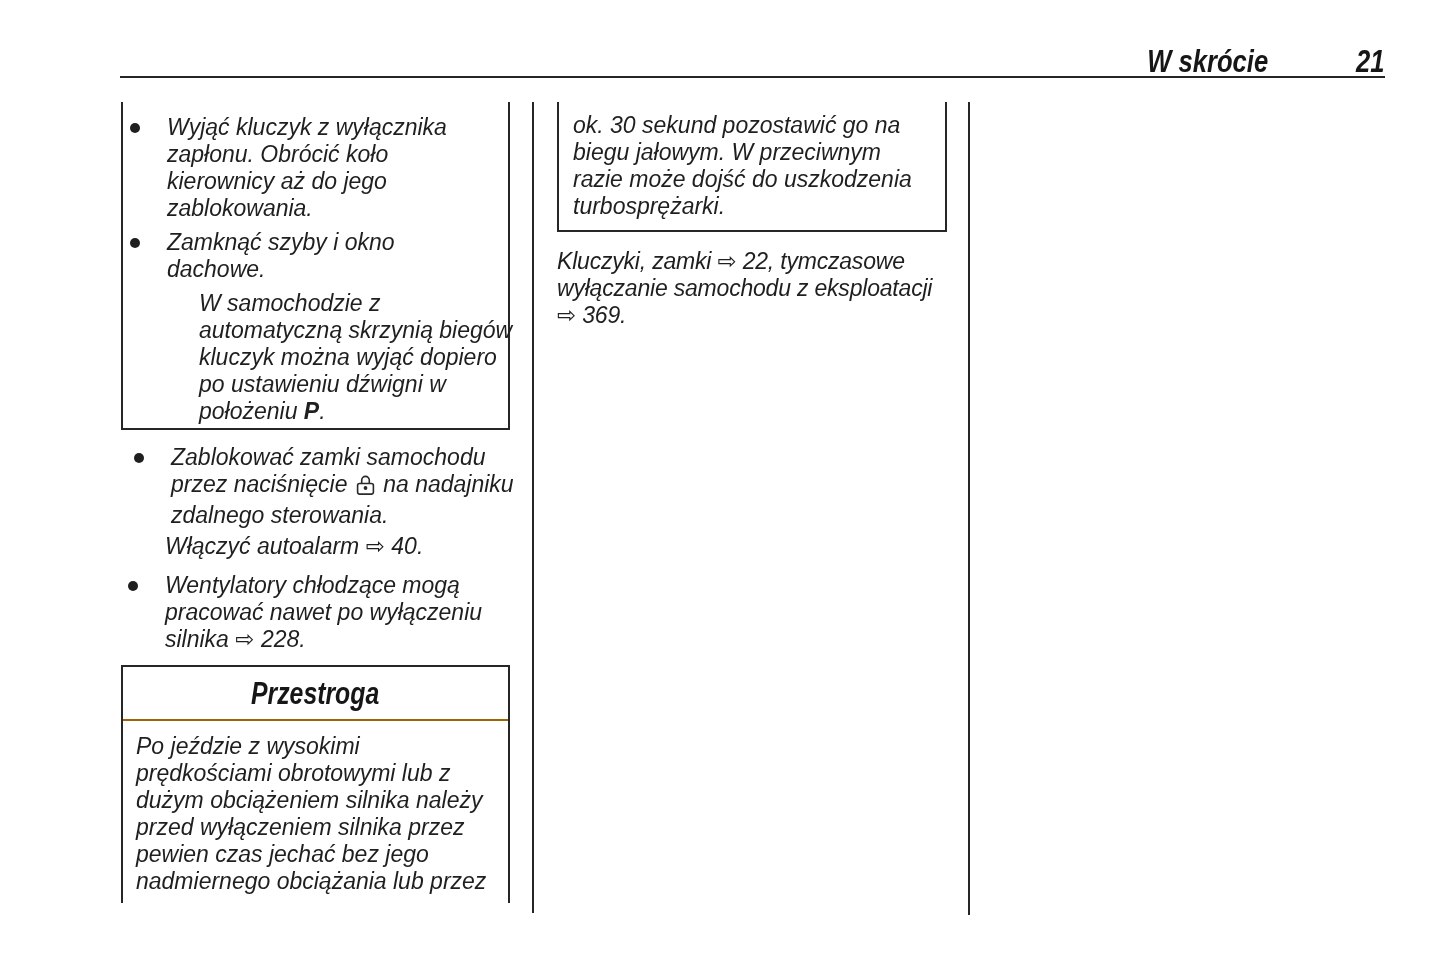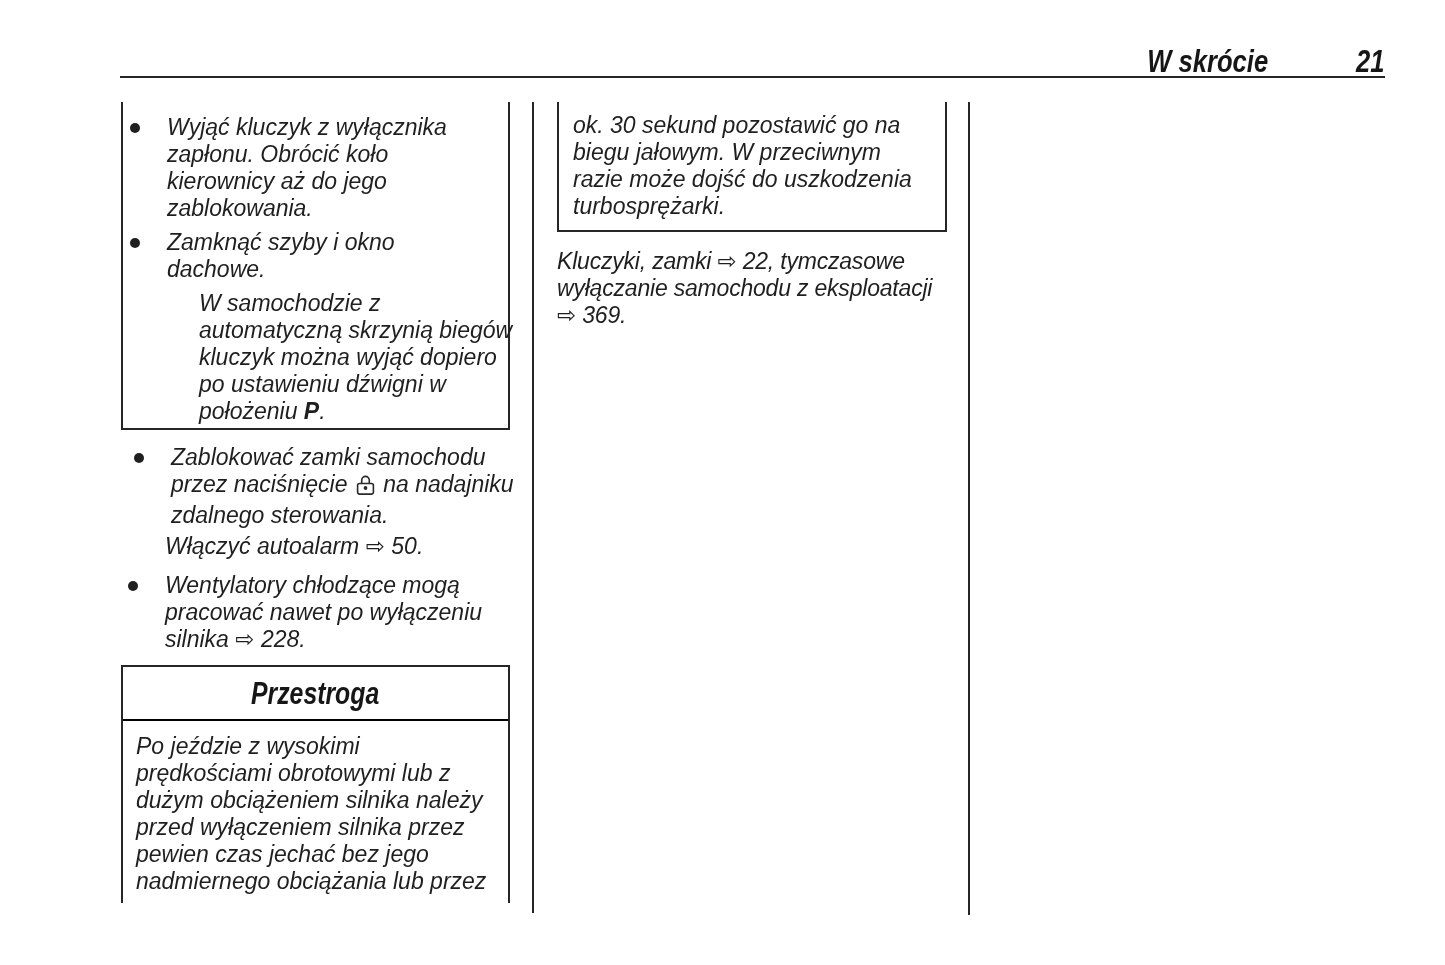--- a/index.html
+++ b/index.html
@@ -32,21 +32,21 @@
   .b3{position:absolute;left:127px;top:444px;width:430px;}
   .b3 .row2{white-space:nowrap;}
   .lock{display:inline-block;vertical-align:-4px;margin:0 2px;}
   .autoalarm{position:absolute;left:165px;top:533px;white-space:nowrap;}
   .b4{position:absolute;left:121px;top:572px;width:430px;}
   
   .caution{
     position:absolute;left:121px;top:665px;width:389px;height:238px;box-sizing:border-box;
     border:2px solid #262626;border-bottom:none;
   }
-  .caution-title{height:54px;box-sizing:border-box;border-bottom:2px solid #000000;text-align:center;padding-top:13px;}
+  .caution-title{height:54px;box-sizing:border-box;border-bottom:2px solid #a16207;text-align:center;padding-top:13px;}
   .caution-title span{
     display:inline-block;font-weight:bold;font-size:31px;line-height:28px;
     transform:scaleX(0.8);transform-origin:50% 50%;color:#161616;
   }
   .caution-body{padding:12px 11px 0 13px;white-space:pre;}
   
   .sep1{position:absolute;left:532px;top:102px;width:2px;height:811px;background:#262626;}
   .sep2{position:absolute;left:968px;top:102px;width:2px;height:813px;background:#262626;}
   
   .mbox{
@@ -96,21 +96,21 @@
               <path d="M5.7 9.5 V6.2 a3.8 3.8 0 0 1 7.6 0 V9.5" fill="none" stroke="#2a2a2a" stroke-width="1.6"></path>
               <rect x="1.6" y="9.5" width="15.8" height="10.6" rx="2" fill="none" stroke="#2a2a2a" stroke-width="1.6"></rect>
               <circle cx="9.5" cy="14" r="1.9" fill="#2a2a2a"></circle>
             </svg></span>
         <span>na nadajniku</span>
       </div>
       <div class="lines">zdalnego sterowania.</div>
     </div>
   </div>
 
-  <div class="autoalarm">Włączyć autoalarm ⇨ 50.</div>
+  <div class="autoalarm">Włączyć autoalarm ⇨ 40.</div>
 
   <div class="b4">
     <span class="dot"></span>
     <div class="lines" style="padding-left:44px;">Wentylatory chłodzące mogą
 pracować nawet po wyłączeniu
 silnika ⇨ 228.</div>
   </div>
 
   <div class="caution">
     <div class="caution-title">

